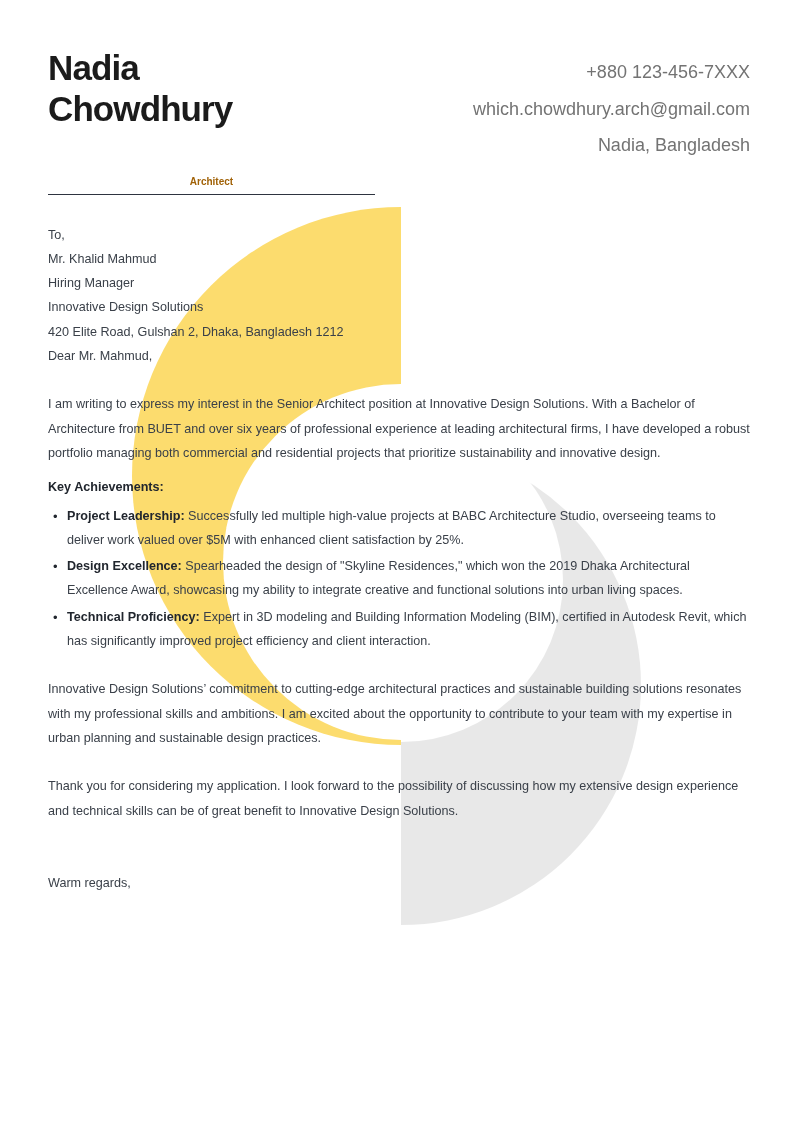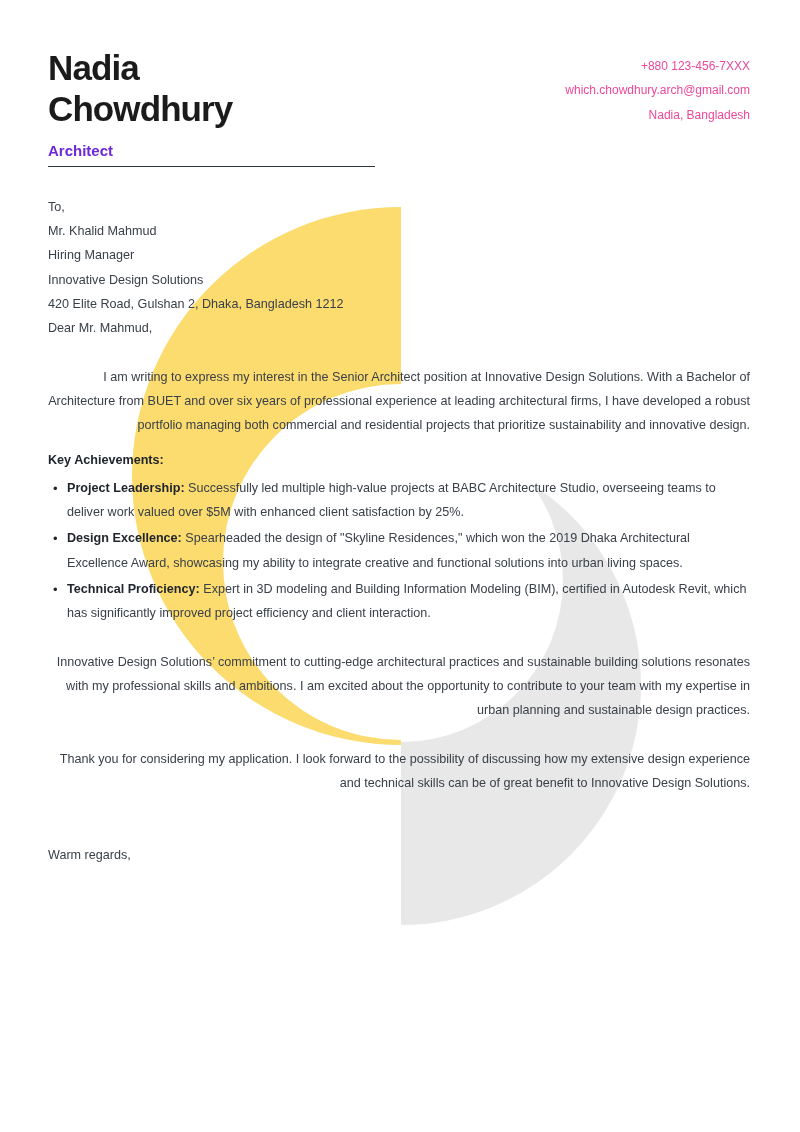--- a/index.html
+++ b/index.html
@@ -46,54 +46,55 @@
     font-size: 35px;
     font-weight: 800;
     line-height: 1.17;
     letter-spacing: -0.9px;
     color: #1b1b1b;
     max-width: 250px;
   }
 
   .contact {
     text-align: right;
-    font-size: 12px;
+    font-size: 18px;
     line-height: 2.03;
-    color: #ec4899;
+    color: #737373;
     padding-top: 6px;
   }
   .contact div { white-space: nowrap; }
 
   .role-wrap {
     width: 327px;
     margin-top: 12px;
     padding-bottom: 7px;
     border-bottom: 1.3px solid #2e3440;
   }
   .role {
-    font-size: 15px;
+    font-size: 10px;
     font-weight: 600;
-    color: #6d28d9;
+    color: #a16207;
+    text-align: center;
   }
 
   
   .body-block { margin-top: 28px; }
 
   .addr-line,
   .salutation,
   .para,
   .sign-line {
     font-size: 12.6px;
     line-height: 1.93;
     color: #3a4049;
   }
 
   .salutation { }
 
-  .para { margin-top: 24px; text-align: right; }
+  .para { margin-top: 24px; text-align: left; }
 
   .section-heading {
     font-size: 12.6px;
     font-weight: 700;
     color: #21262e;
     margin-top: 10px;
     line-height: 1.93;
   }
 
   ul.achievements {

